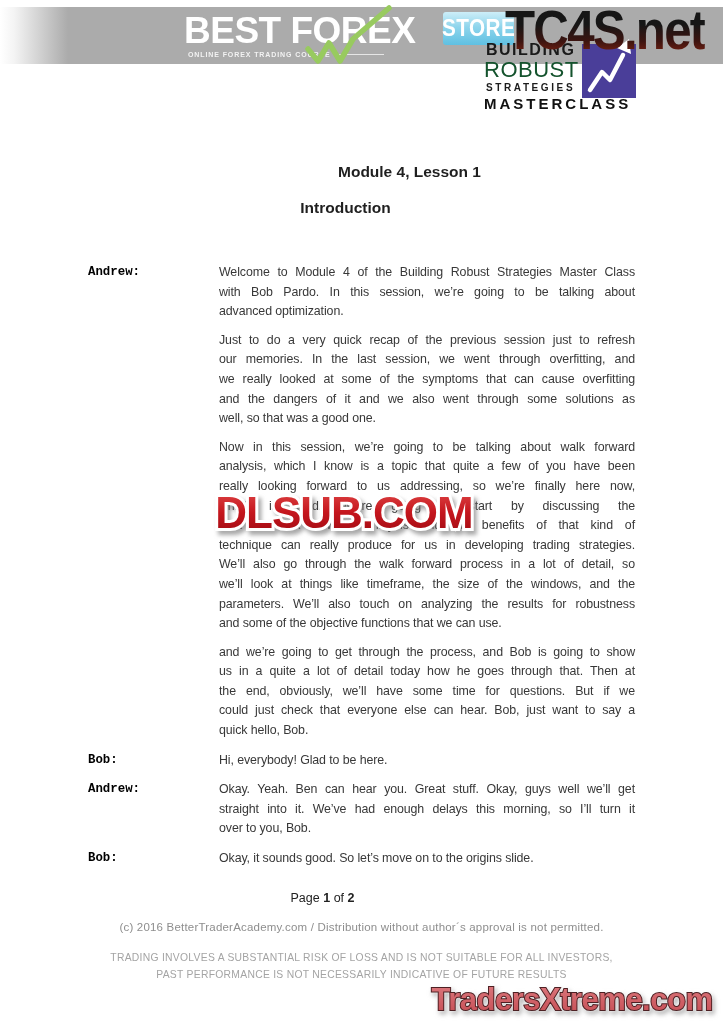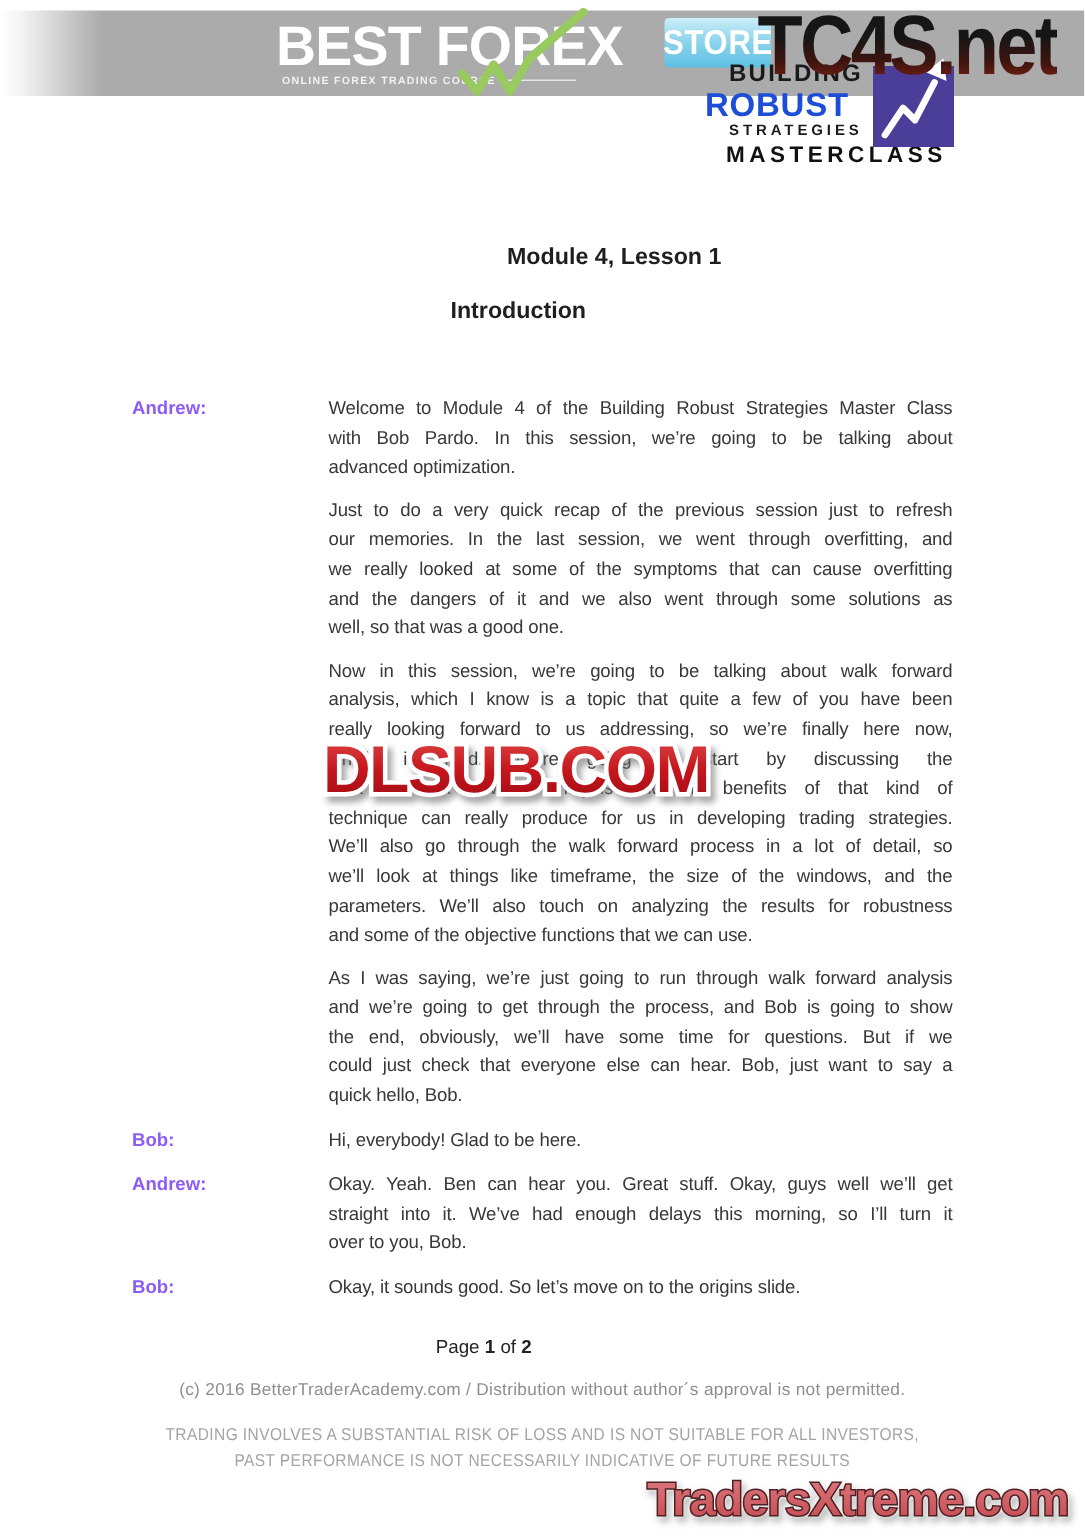--- a/index.html
+++ b/index.html
@@ -19,39 +19,39 @@
   .store-badge{position:absolute;left:443px;top:12px;width:71px;height:33px;z-index:2;
          background:linear-gradient(180deg,#cdeef8 0%,#8fd5ec 45%,#5fc0e2 100%);
          border-radius:3px;display:flex;align-items:center;justify-content:center;}
   .store-badge span{font-size:23px;font-weight:700;color:#fff;transform:scaleX(.9);letter-spacing:.5px;}
   .tc4s{position:absolute;left:505px;top:2px;z-index:3;font-size:56px;line-height:56px;font-weight:800;
         letter-spacing:-2px;transform:scaleX(.88);transform-origin:0 0;
         background:linear-gradient(180deg,#161616 40%,#3d1410 70%,#7c2212 95%);
         -webkit-background-clip:text;background-clip:text;color:transparent;}
   .mc-l1{position:absolute;left:486px;top:41px;z-index:2;font-size:16px;font-weight:700;
          letter-spacing:1.5px;color:#1a1a1a;}
-  .mc-l2{position:absolute;left:470px;top:57px;z-index:2;font-size:22px;font-weight:700;
-         letter-spacing:.5px;color:#1d4ed8;}
+  .mc-l2{position:absolute;left:484px;top:57px;z-index:2;font-size:22px;font-weight:400;
+         letter-spacing:.5px;color:#14532d;}
   .mc-l3{position:absolute;left:486px;top:82px;z-index:2;font-size:10px;font-weight:600;
          letter-spacing:2.6px;color:#1c1c1c;}
   .mc-l4{position:absolute;left:484px;top:95px;z-index:2;font-size:15px;font-weight:700;
          letter-spacing:3px;color:#111;}
   .mc-arrow{position:absolute;left:580px;top:28px;z-index:2;}
 
   
   .doc-title{position:absolute;left:0;top:163px;width:723px;text-align:center;
              font-size:15.5px;font-weight:700;color:#1f1f1f;padding-left:48px;}
   .doc-subtitle{position:absolute;left:0;top:199px;width:691px;text-align:center;
              font-size:15.5px;font-weight:700;color:#1f1f1f;}
 
   
   .transcript{position:absolute;left:88px;top:263px;width:547px;font-size:12.4px;
               line-height:19.6px;color:#383838;}
   .turn{display:flex;margin-bottom:1px;}
-  .speaker{width:131px;flex:0 0 131px;font-weight:700;color:#8b5cf6;}
+  .speaker{width:131px;flex:0 0 131px;font-weight:700;color:#000000;font-family:Liberation Mono, monospace;}
   .turn-body{width:416px;flex:0 0 416px;}
   .para{margin:0 0 9px 0;}
   .line{text-align:justify;text-align-last:justify;letter-spacing:-0.1px;}
   .line.last{text-align-last:left;}
 
   
   .dlsub{position:absolute;left:198px;top:483px;z-index:5;
          filter:drop-shadow(3px 4px 2px rgba(110,110,110,.6));}
   .dlsub text{font-family:"Liberation Sans",sans-serif;font-size:44px;font-weight:700;
          letter-spacing:-1px;fill:url(#dlsub-red);stroke:#fff;stroke-width:6;paint-order:stroke;}
@@ -121,22 +121,22 @@
             <div class="line">really looking forward to us addressing, so we’re finally here now,</div>
             <div class="line">which is kind. We’re going to start by discussing the</div>
             <div class="line">idea of walk forward analysis and the benefits of that kind of</div>
             <div class="line">technique can really produce for us in developing trading strategies.</div>
             <div class="line">We’ll also go through the walk forward process in a lot of detail, so</div>
             <div class="line">we’ll look at things like timeframe, the size of the windows, and the</div>
             <div class="line">parameters. We’ll also touch on analyzing the results for robustness</div>
             <div class="line last">and some of the objective functions that we can use.</div>
           </div>
           <div class="para">
-            <div class="line">As I was saying, we’re just going to run through walk forward analysis</div>
             <div class="line">and we’re going to get through the process, and Bob is going to show</div>
+            <div class="line">us in a quite a lot of detail today how he goes through that. Then at</div>
             <div class="line">the end, obviously, we’ll have some time for questions. But if we</div>
             <div class="line">could just check that everyone else can hear. Bob, just want to say a</div>
             <div class="line last">quick hello, Bob.</div>
           </div>
         </div>
       </div>
       <div class="turn">
         <div class="speaker">Bob:</div>
         <div class="turn-body">
           <div class="para">

